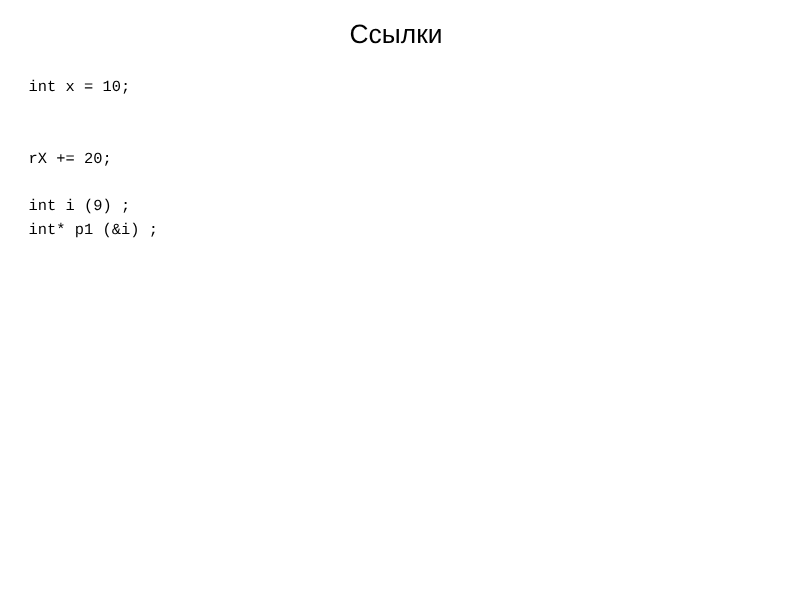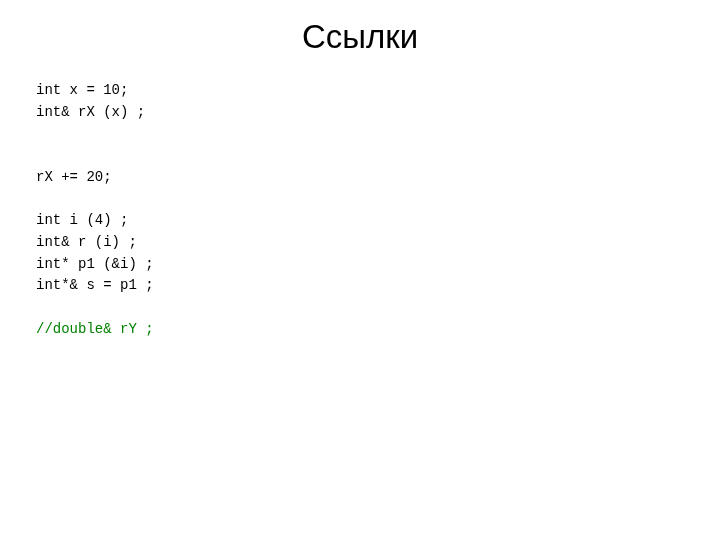--- a/index.html
+++ b/index.html
@@ -12,29 +12,29 @@
       width: 720px;
       height: 540px;
       background: #ffffff;
       font-family: 'Courier New', Courier, monospace;
       overflow: hidden;
     }
 
     .page-title {
       text-align: center;
       font-family: Arial, sans-serif;
-      font-size: 33px;
+      font-size: 24px;
       font-weight: normal;
       color: #000000;
       padding-top: 18px;
       padding-bottom: 20px;
     }
 
     .code-block {
-      padding-left: 36px;
+      padding-left: 26px;
       padding-top: 4px;
       font-size: 14px;
       line-height: 1.55;
       color: #000000;
     }
 
     .code-line {
       white-space: pre;
       display: block;
     }
@@ -47,24 +47,20 @@
       color: #008000;
     }
   </style>
 </head>
 <body>
 
 <h1 class="page-title">Ссылки</h1>
 
 <div class="code-block">
   <span class="code-line">int x = 10;</span>
-  <span class="code-line">int&amp; rX (x) ;</span>
   <span class="code-line empty"></span>
   <span class="code-line empty"></span>
   <span class="code-line">rX += 20;</span>
   <span class="code-line empty"></span>
-  <span class="code-line">int i (4) ;</span>
-  <span class="code-line">int&amp; r (i) ;</span>
+  <span class="code-line">int i (9) ;</span>
   <span class="code-line">int* p1 (&amp;i) ;</span>
-  <span class="code-line">int*&amp; s = p1 ;</span>
   <span class="code-line empty"></span>
-  <span class="code-line comment">//double&amp; rY ;</span>
 </div>
 
 </body></html>

